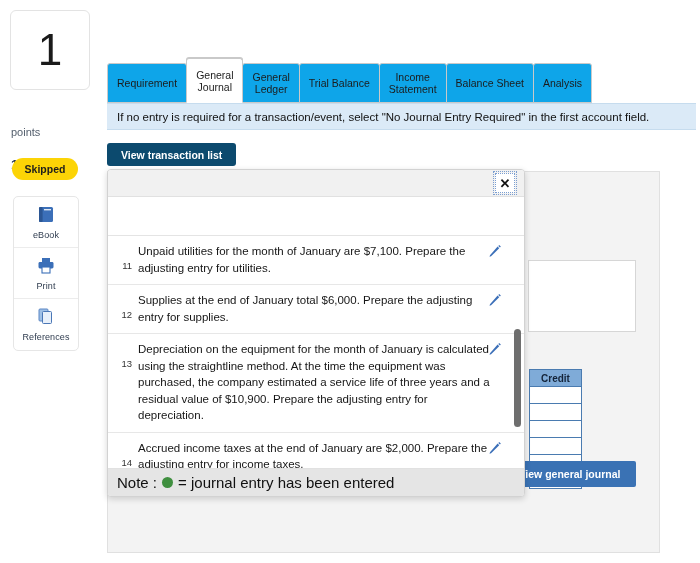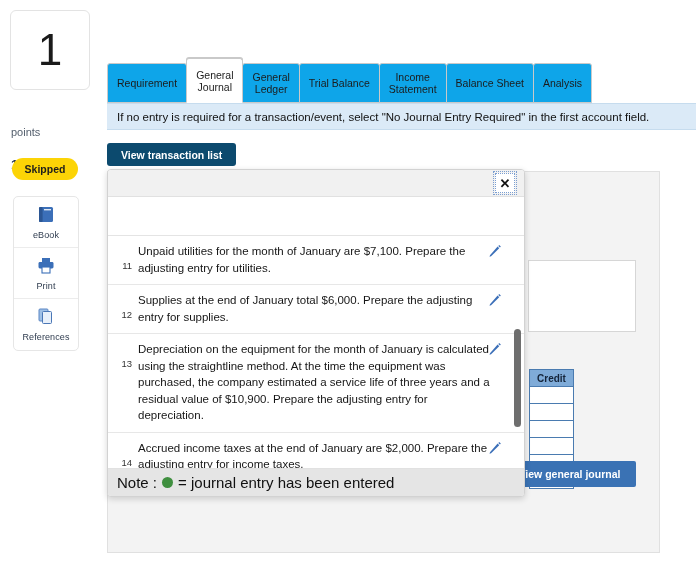--- a/index.html
+++ b/index.html
@@ -73,21 +73,21 @@
 
   
   .journal-panel {
     position: absolute; left: 3px; top: 113px; width: 553px; height: 382px;
     background: #f3f3f3; border: 1px solid #e0e0e0;
   }
   .pager { position: absolute; right: 13px; top: 58px; width: 108px; height: 22px; }
   .pager-num { position: absolute; left: 27px; top: 2px; font-size: 11.5px; color: #1c1c1c; }
   .pager-next { position: absolute; right: 6px; top: -2px; font-size: 19px; color: #1c1c1c; cursor: pointer; line-height: 22px; }
   .memo-box { position: absolute; left: 420px; top: 88px; width: 108px; height: 72px; background: #fff; border: 1px solid #d6d6d6; }
-  .credit-col { position: absolute; left: 421px; top: 197px; width: 45px; }
+  .credit-col { position: absolute; left: 421px; top: 197px; width: 53px; }
   .credit-head {
     height: 18px; background: #7fabd8; border: 1px solid #4a7bb0;
     display: flex; align-items: center; justify-content: center;
     font-size: 10px; font-weight: 700; color: #14243a;
   }
   .credit-cell { height: 17px; background: #fff; border: 1px solid #4a7bb0; border-top: none; }
 
   .action-bar { position: absolute; left: 3px; top: 396px; width: 589px; height: 46px; }
   .abtn {
     position: absolute; top: 7px; height: 26px;

